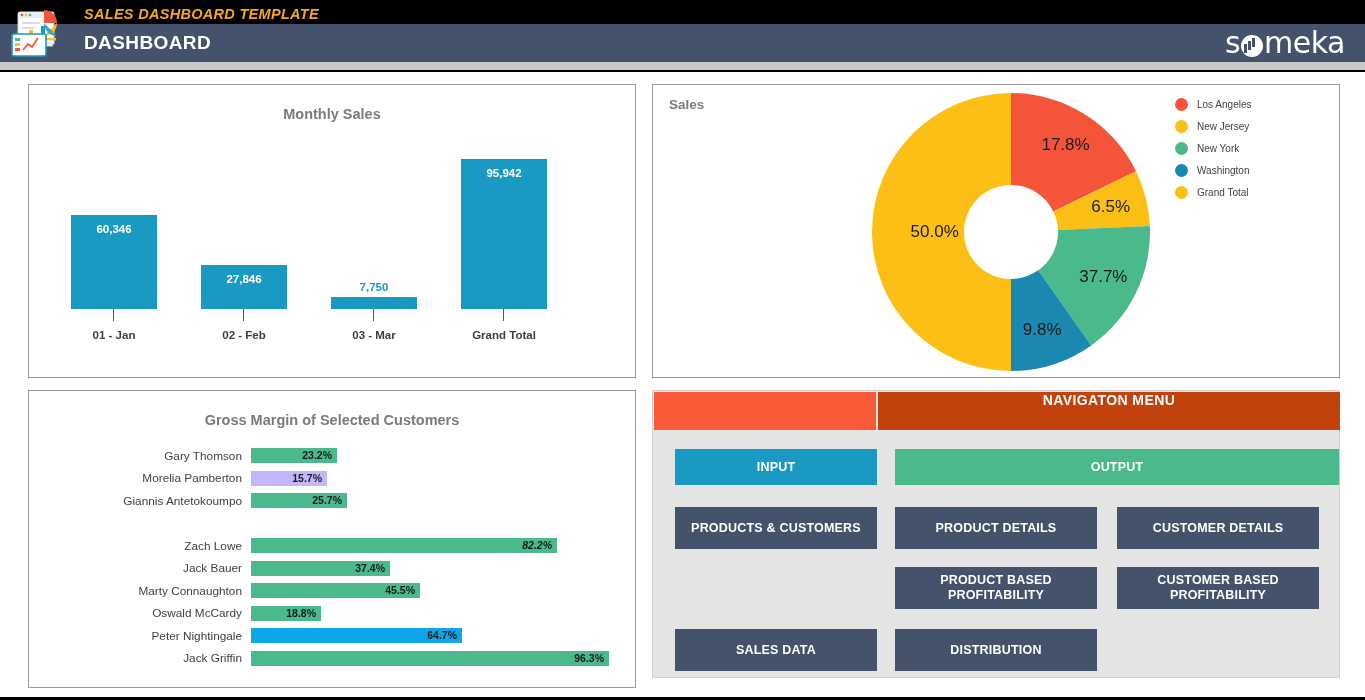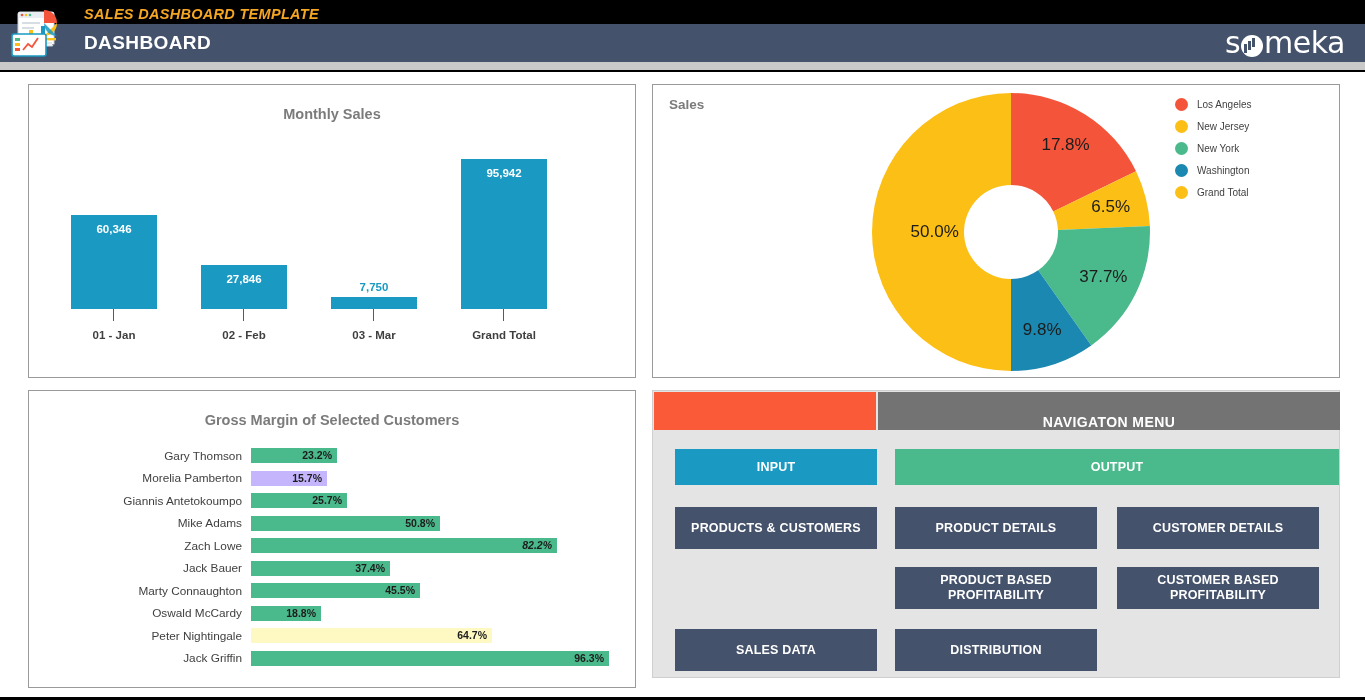--- a/index.html
+++ b/index.html
@@ -155,22 +155,22 @@
     font-size:10.5px; font-weight:bold; color:#1c1c1c;
   }
 
   
   .nav-hdr-left {
     position:absolute; left:1px; top:1px; width:222px; height:38px;
     background:#fa5a37;
   }
   .nav-hdr-right {
     position:absolute; left:225px; top:1px; width:462px; height:38px;
-    background:#737373;
-    display:flex; align-items:flex-end; justify-content:center;
+    background:#c2410c;
+    display:flex; align-items:flex-start; justify-content:center;
   }
   .nav-hdr-right span {
     font-size:14px; font-weight:bold; color:#ffffff; letter-spacing:0.4px;
   }
   .nbtn {
     position:absolute; display:flex; align-items:center;
     justify-content:center; text-align:center;
     font-size:12.5px; font-weight:bold; color:#ffffff;
     line-height:15px; letter-spacing:0.2px;
   }
@@ -307,26 +307,20 @@
           <div class="hbar" style="width: 76px; background: #c4b5fd;">
             <span class="hbar-val">15.7%</span>
           </div>
         </div>
         <div class="hrow" style="top: 45px;">
           <div class="hrow-lbl">Giannis Antetokoumpo</div>
           <div class="hbar" style="width: 96px; background: rgb(74, 185, 140);">
             <span class="hbar-val">25.7%</span>
           </div>
         </div>
-        <div class="hrow" style="top: 67.5px;">
-          <div class="hrow-lbl">Mike Adams</div>
-          <div class="hbar" style="width: 189px; background: rgb(74, 185, 140);">
-            <span class="hbar-val">50.8%</span>
-          </div>
-        </div>
         <div class="hrow" style="top: 90px;">
           <div class="hrow-lbl">Zach Lowe</div>
           <div class="hbar" style="width: 306px; background: rgb(74, 185, 140); font-style: italic;">
             <span class="hbar-val">82.2%</span>
           </div>
         </div>
         <div class="hrow" style="top: 112.5px;">
           <div class="hrow-lbl">Jack Bauer</div>
           <div class="hbar" style="width: 139px; background: rgb(74, 185, 140);">
             <span class="hbar-val">37.4%</span>
@@ -339,21 +333,21 @@
           </div>
         </div>
         <div class="hrow" style="top: 157.5px;">
           <div class="hrow-lbl">Oswald McCardy</div>
           <div class="hbar" style="width: 70px; background: rgb(74, 185, 140);">
             <span class="hbar-val">18.8%</span>
           </div>
         </div>
         <div class="hrow" style="top: 180px;">
           <div class="hrow-lbl">Peter Nightingale</div>
-          <div class="hbar" style="width: 241px; background: #fef9c3;">
+          <div class="hbar" style="width: 211px; background: #0ea5e9;">
             <span class="hbar-val">64.7%</span>
           </div>
         </div>
         <div class="hrow" style="top: 202.5px;">
           <div class="hrow-lbl">Jack Griffin</div>
           <div class="hbar" style="width: 358px; background: rgb(74, 185, 140);">
             <span class="hbar-val">96.3%</span>
           </div>
         </div>
       </div>

